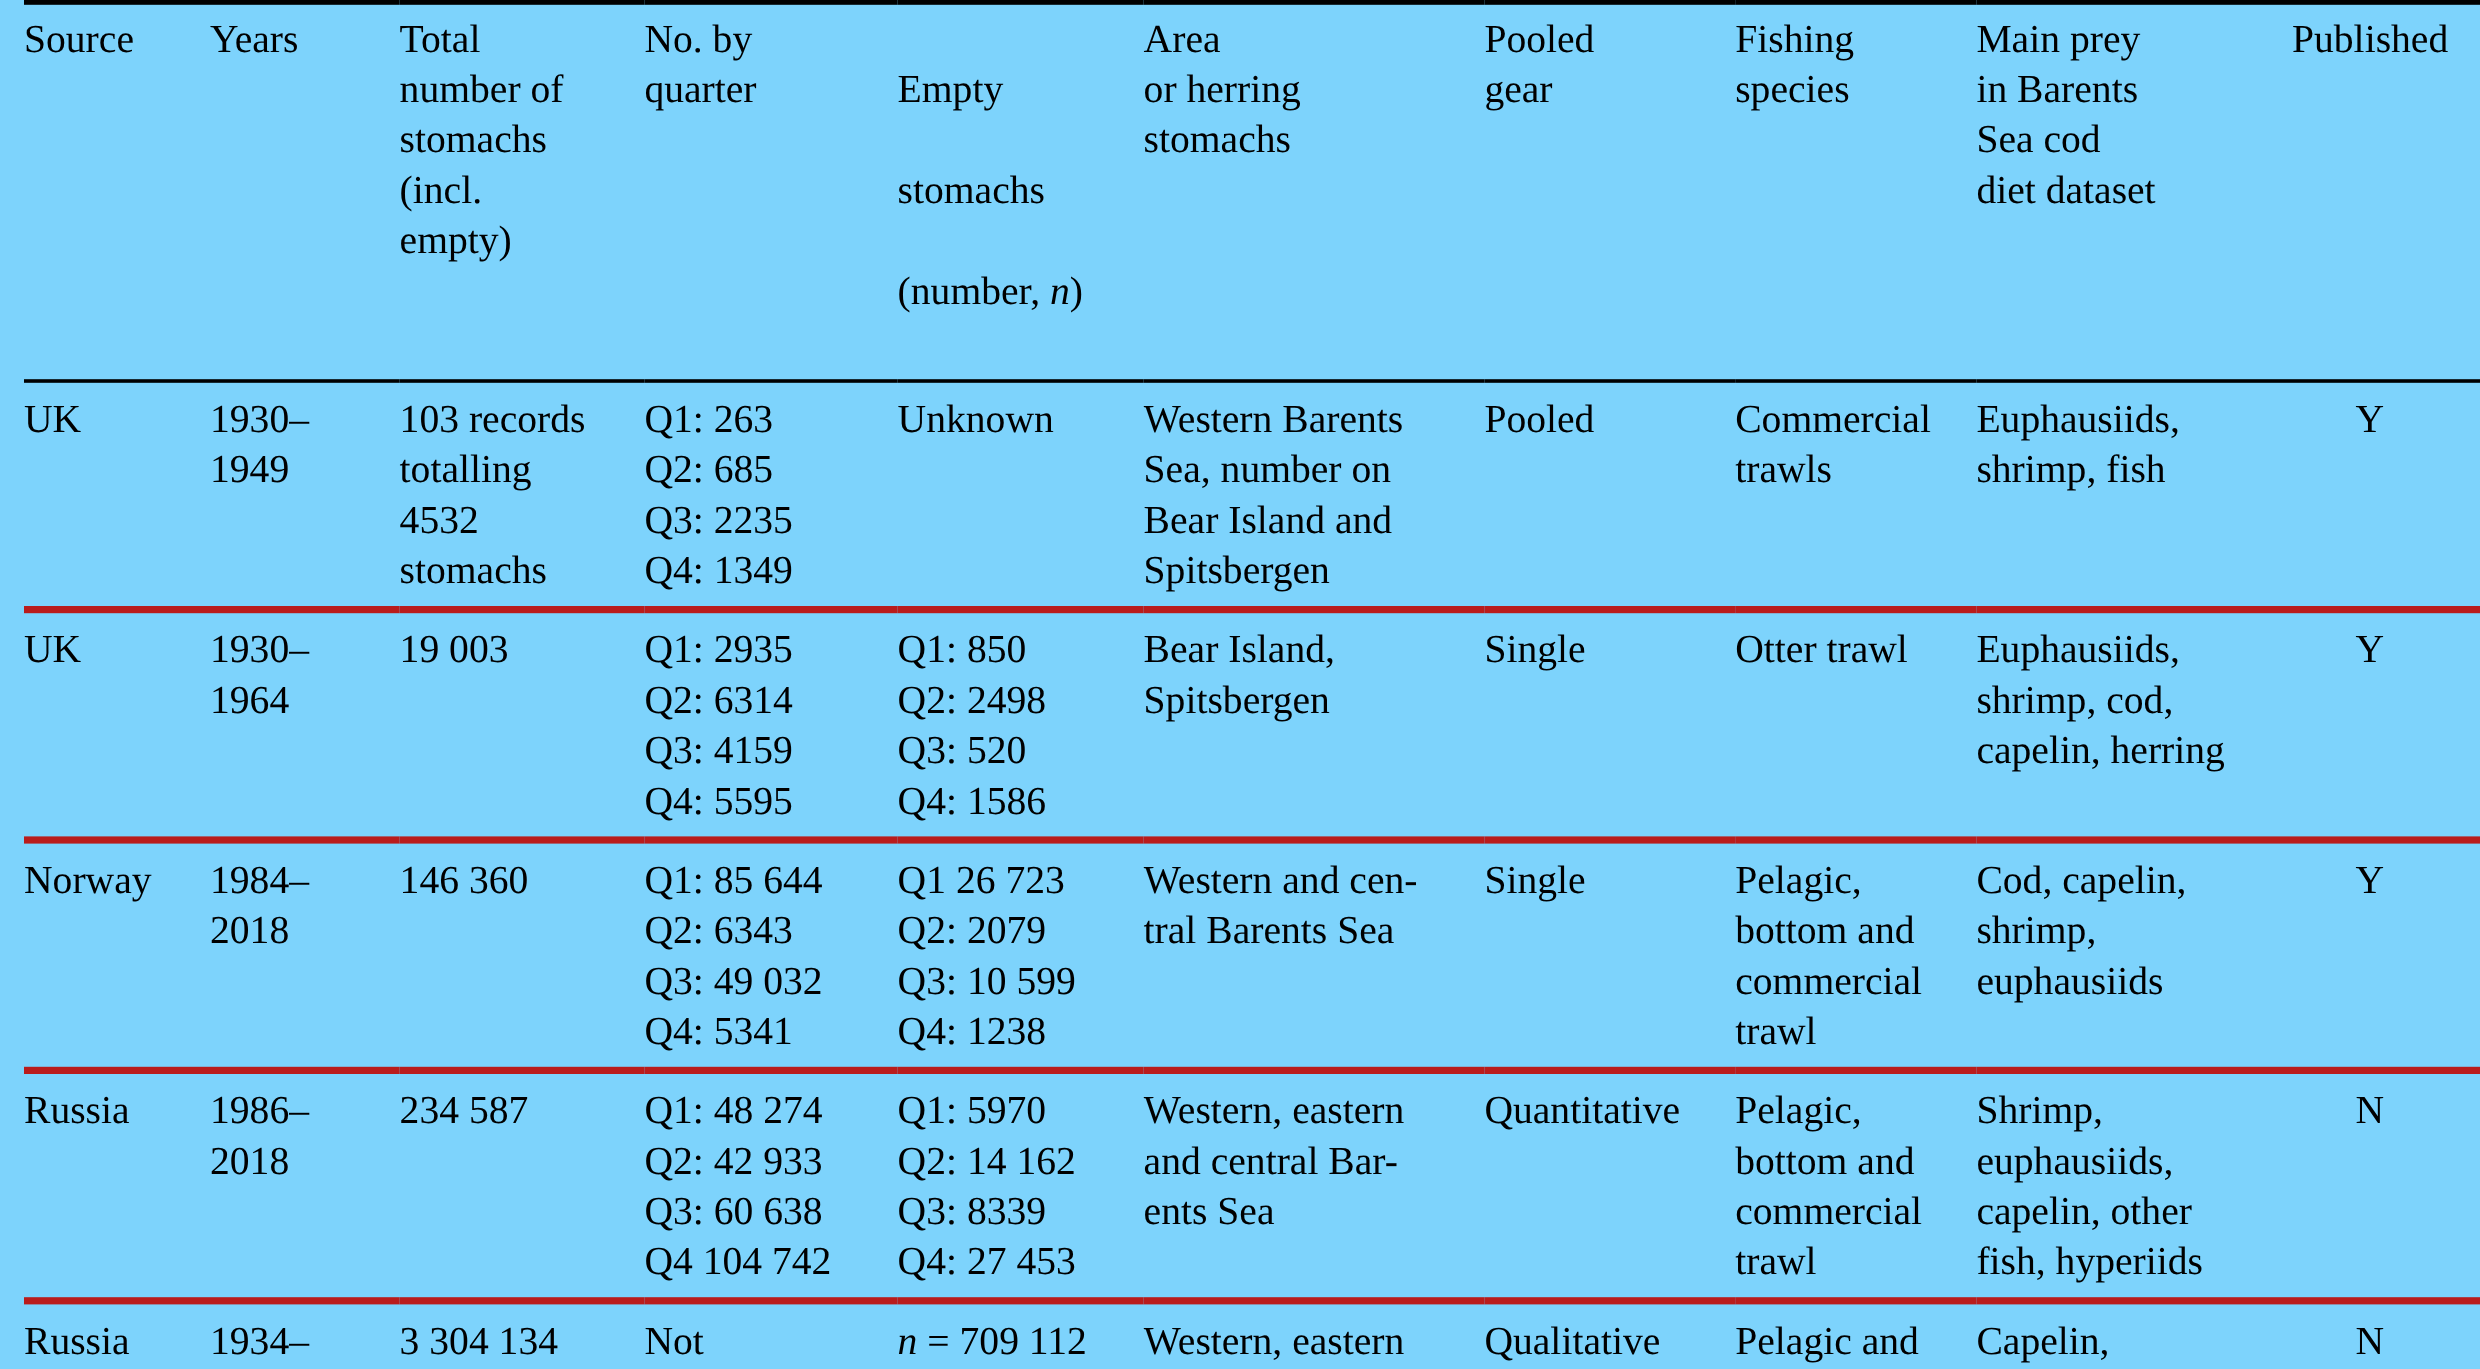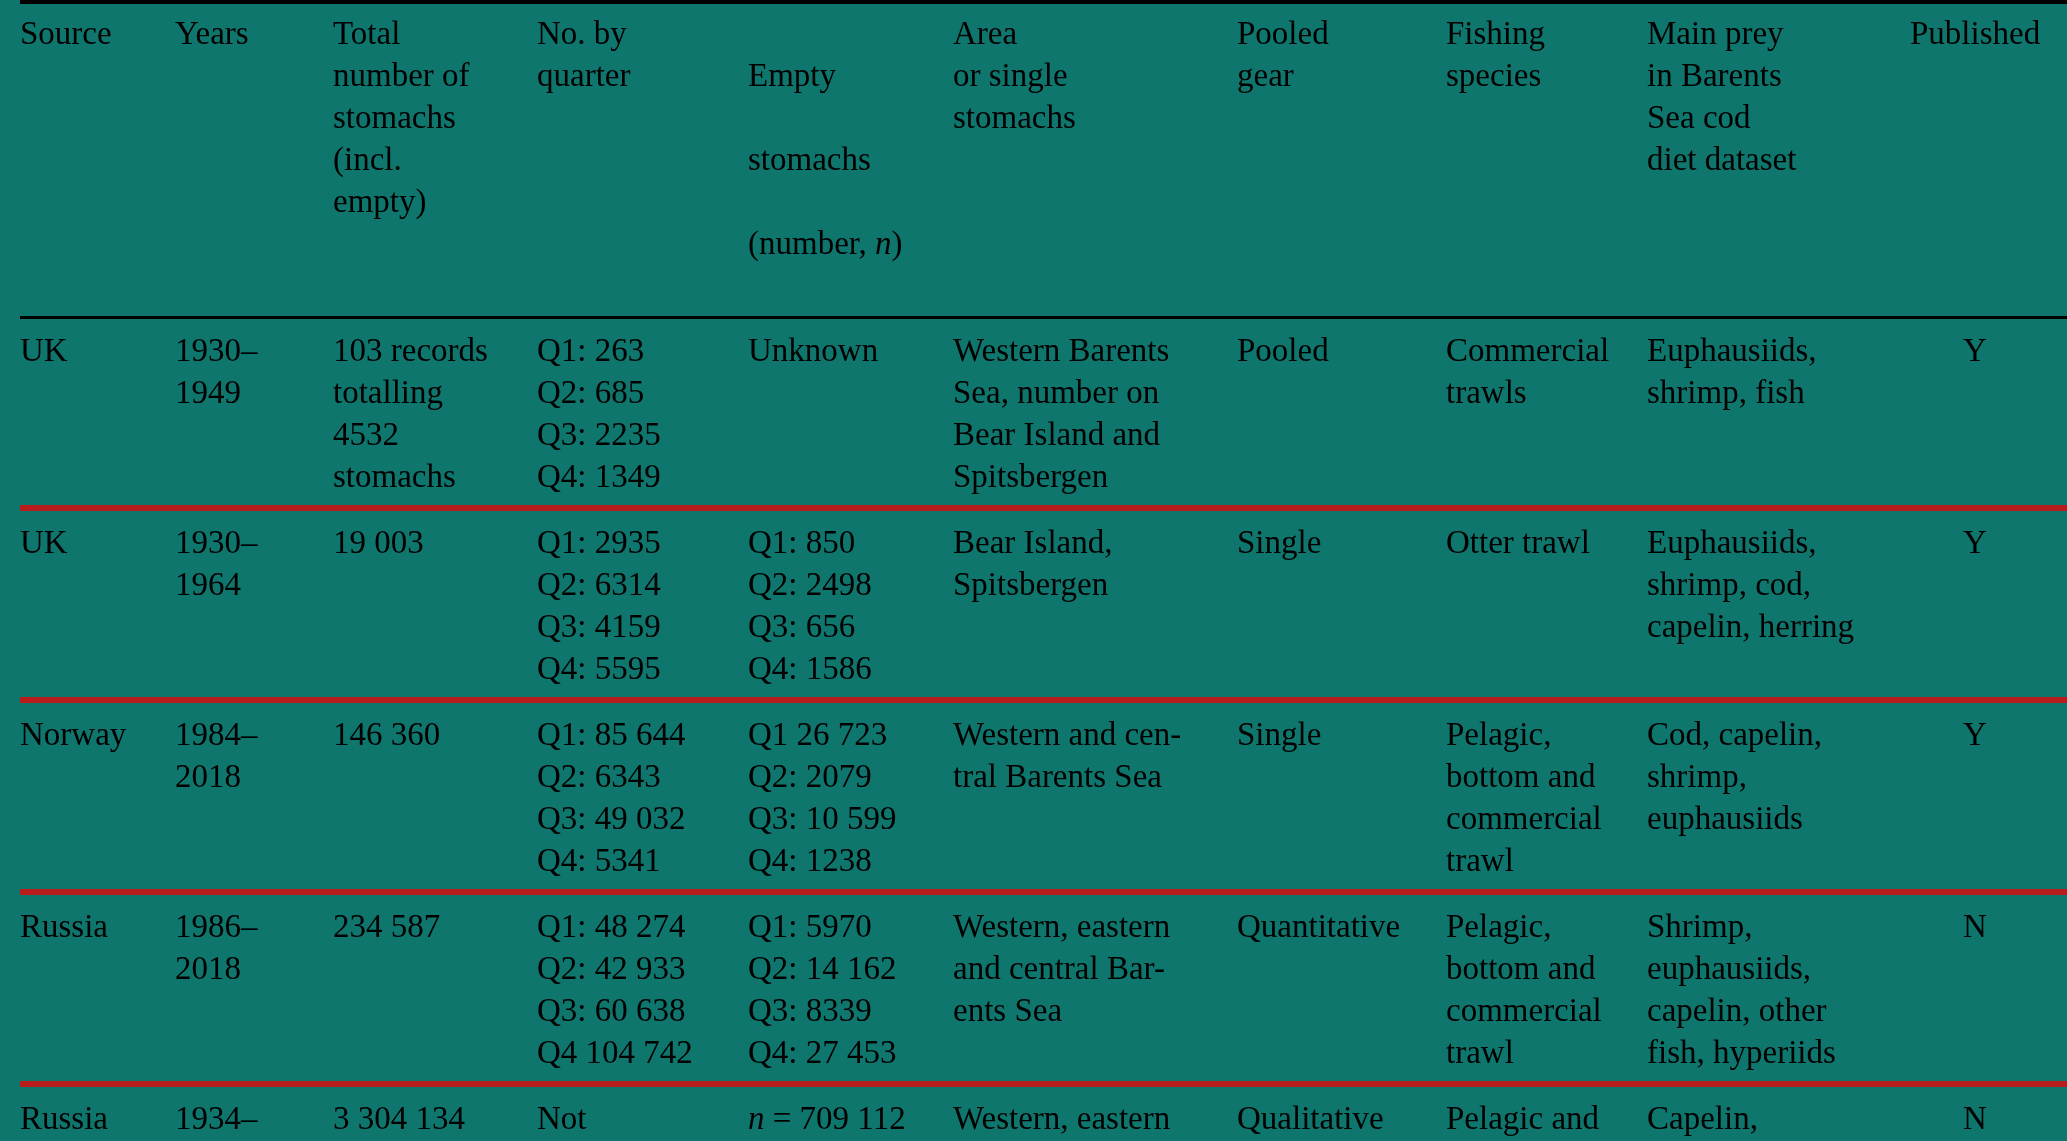--- a/index.html
+++ b/index.html
@@ -4,21 +4,21 @@
 <style>
   html, body {
     margin: 0;
     padding: 0;
     background: #ffffff;
   }
   .paper {
     width: 2067px;
     height: 1141px;
     box-sizing: border-box;
-    background: #0f766e;
+    background: #7dd3fc;
     color: #000000;
     font-family: "Liberation Serif", "DejaVu Serif", serif;
     font-size: 33px;
     line-height: 42px;
     padding-left: 20px;
     overflow: hidden;
   }
   table.diet-table {
     border-collapse: collapse;
     table-layout: fixed;
@@ -81,21 +81,21 @@
 (incl.
 empty)</th>
         <th>No. by
 quarter</th>
         <th>
           <div>Empty</div>
           <div>stomachs</div>
           <div><span>(number, </span><i>n</i><span>)</span></div>
         </th>
         <th>Area
-or single
+or herring
 stomachs</th>
         <th>Pooled
 gear</th>
         <th>Fishing
 species</th>
         <th>Main prey
 in Barents
 Sea cod
 diet dataset</th>
         <th>Published</th>
@@ -130,21 +130,21 @@
         <td>UK</td>
         <td>1930–
 1964</td>
         <td>19 003</td>
         <td>Q1: 2935
 Q2: 6314
 Q3: 4159
 Q4: 5595</td>
         <td>Q1: 850
 Q2: 2498
-Q3: 656
+Q3: 520
 Q4: 1586</td>
         <td>Bear Island,
 Spitsbergen</td>
         <td>Single</td>
         <td>Otter trawl</td>
         <td>Euphausiids,
 shrimp, cod,
 capelin, herring</td>
         <td class="pub">Y</td>
       </tr>

